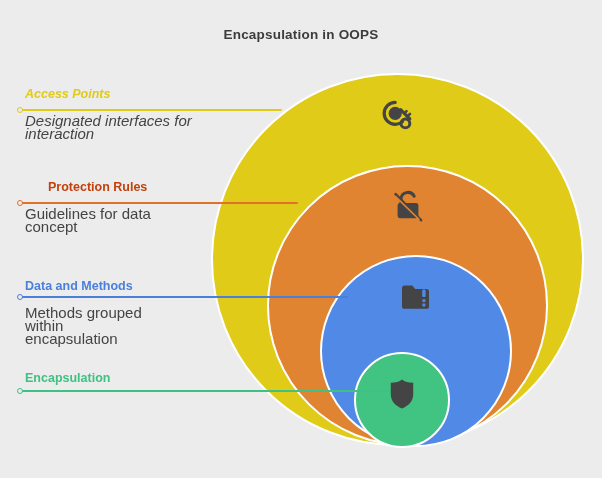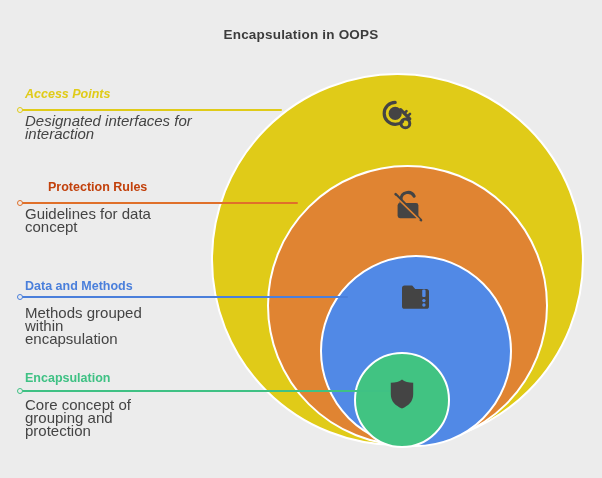--- a/index.html
+++ b/index.html
@@ -216,16 +216,15 @@
     <div class="label-desc">Guidelines for data concept</div>
   </div>
 
   <div class="label-block" style="top:278px;">
     <div class="label-title c-blue">Data and Methods</div>
     <div class="label-desc" style="width:120px;">Methods grouped within encapsulation</div>
   </div>
 
   <div class="label-block" style="top:370px;">
     <div class="label-title c-green">Encapsulation</div>
-    <div class="label-desc" style="width:130px;">Core concept of grouping and protection</div>
   </div>
 
 </div>
 
 </body></html>

